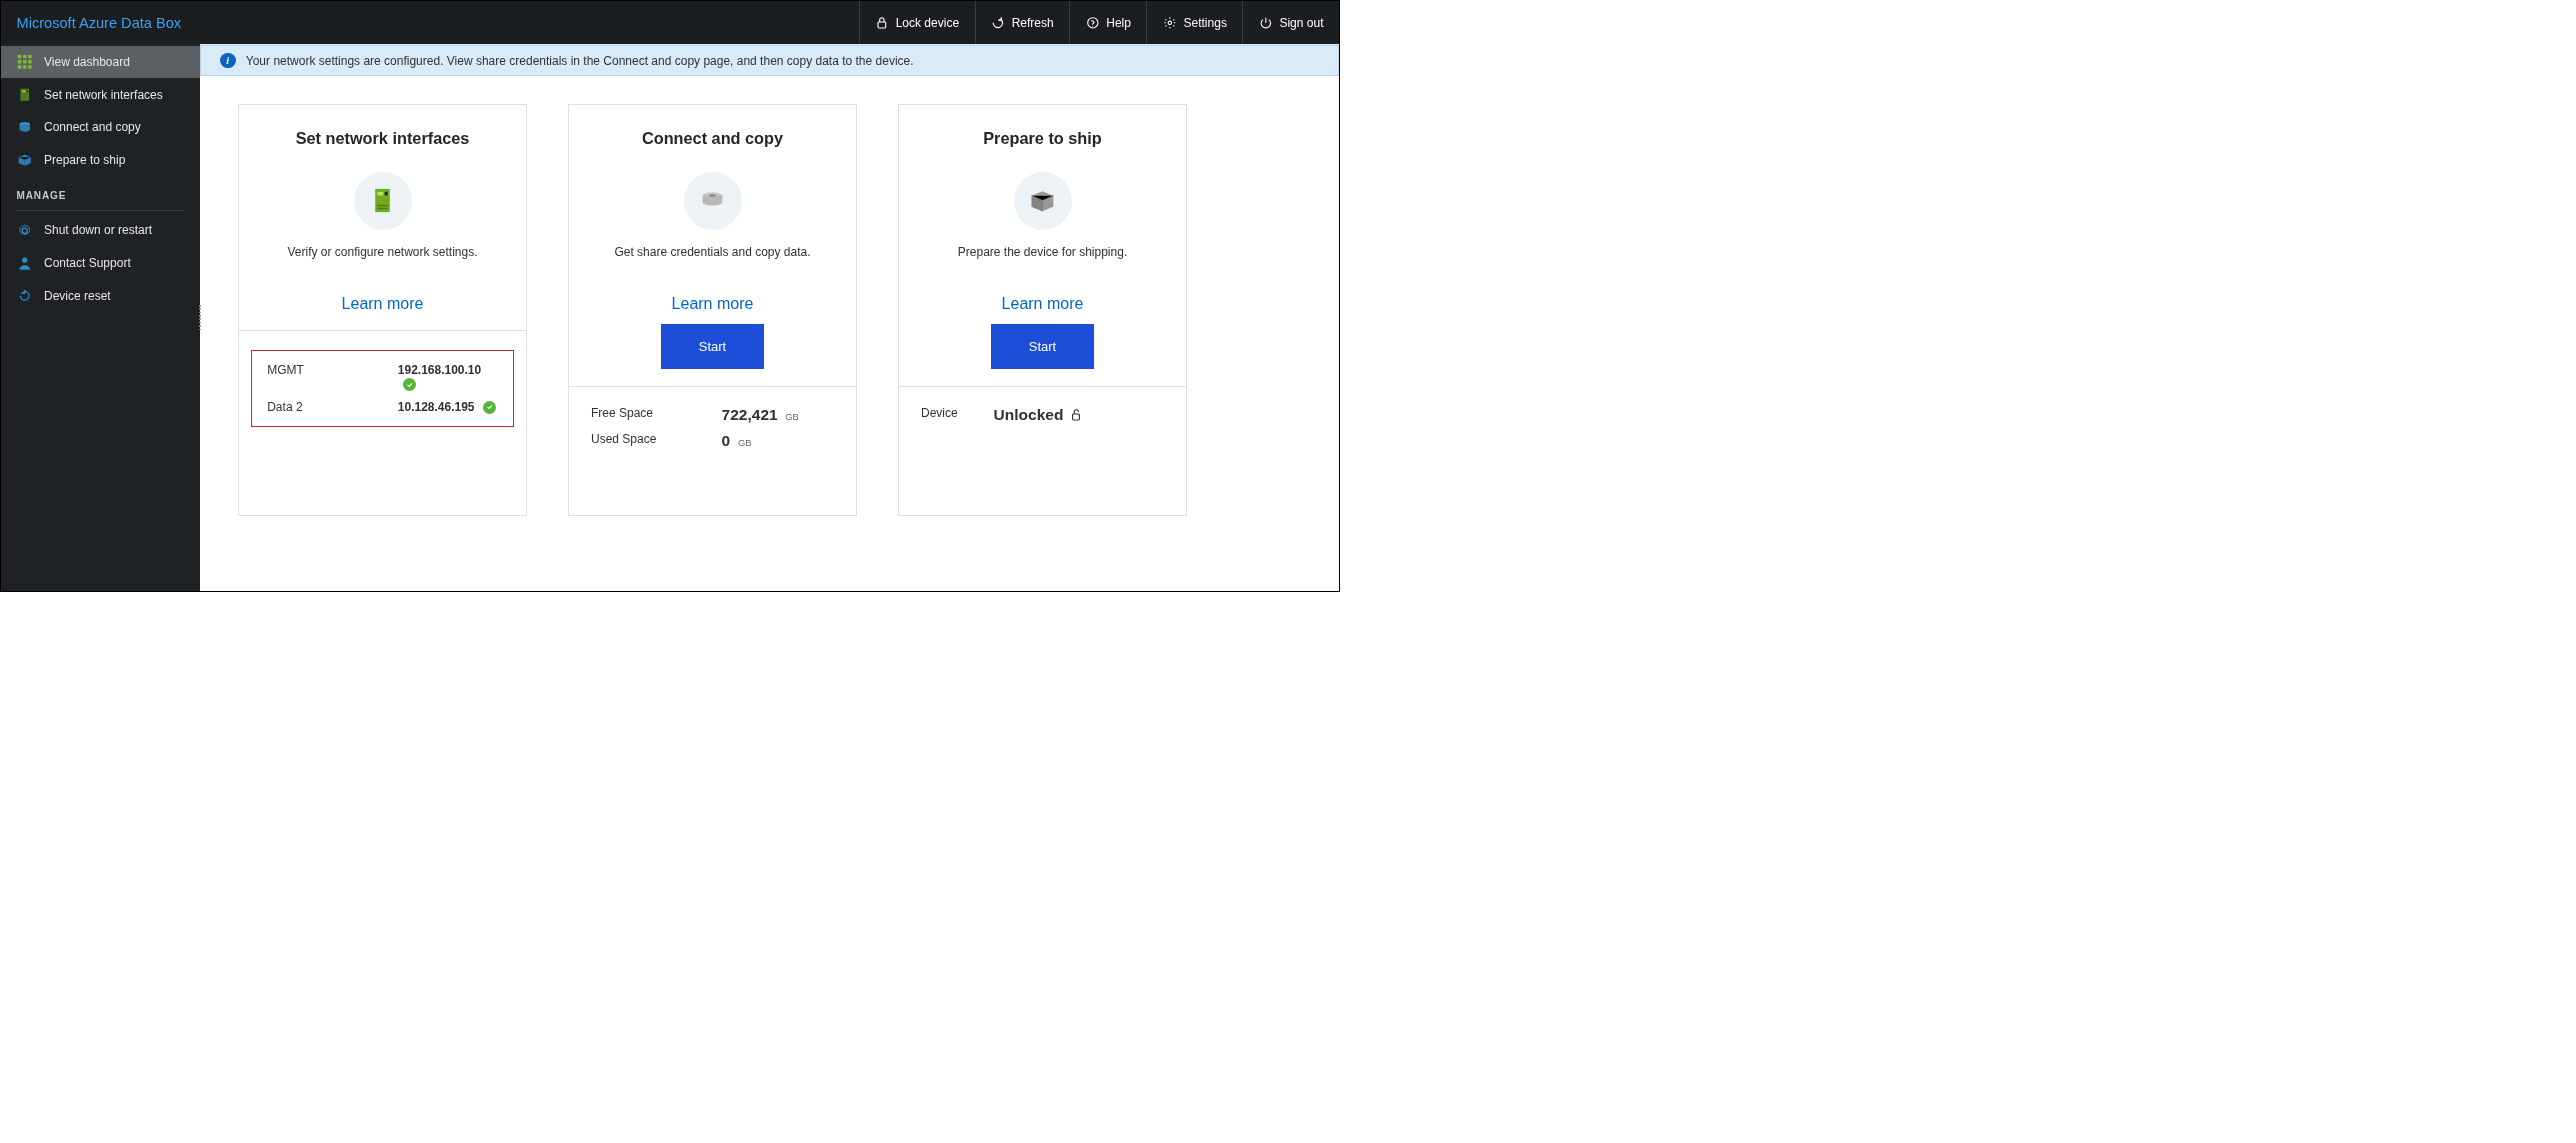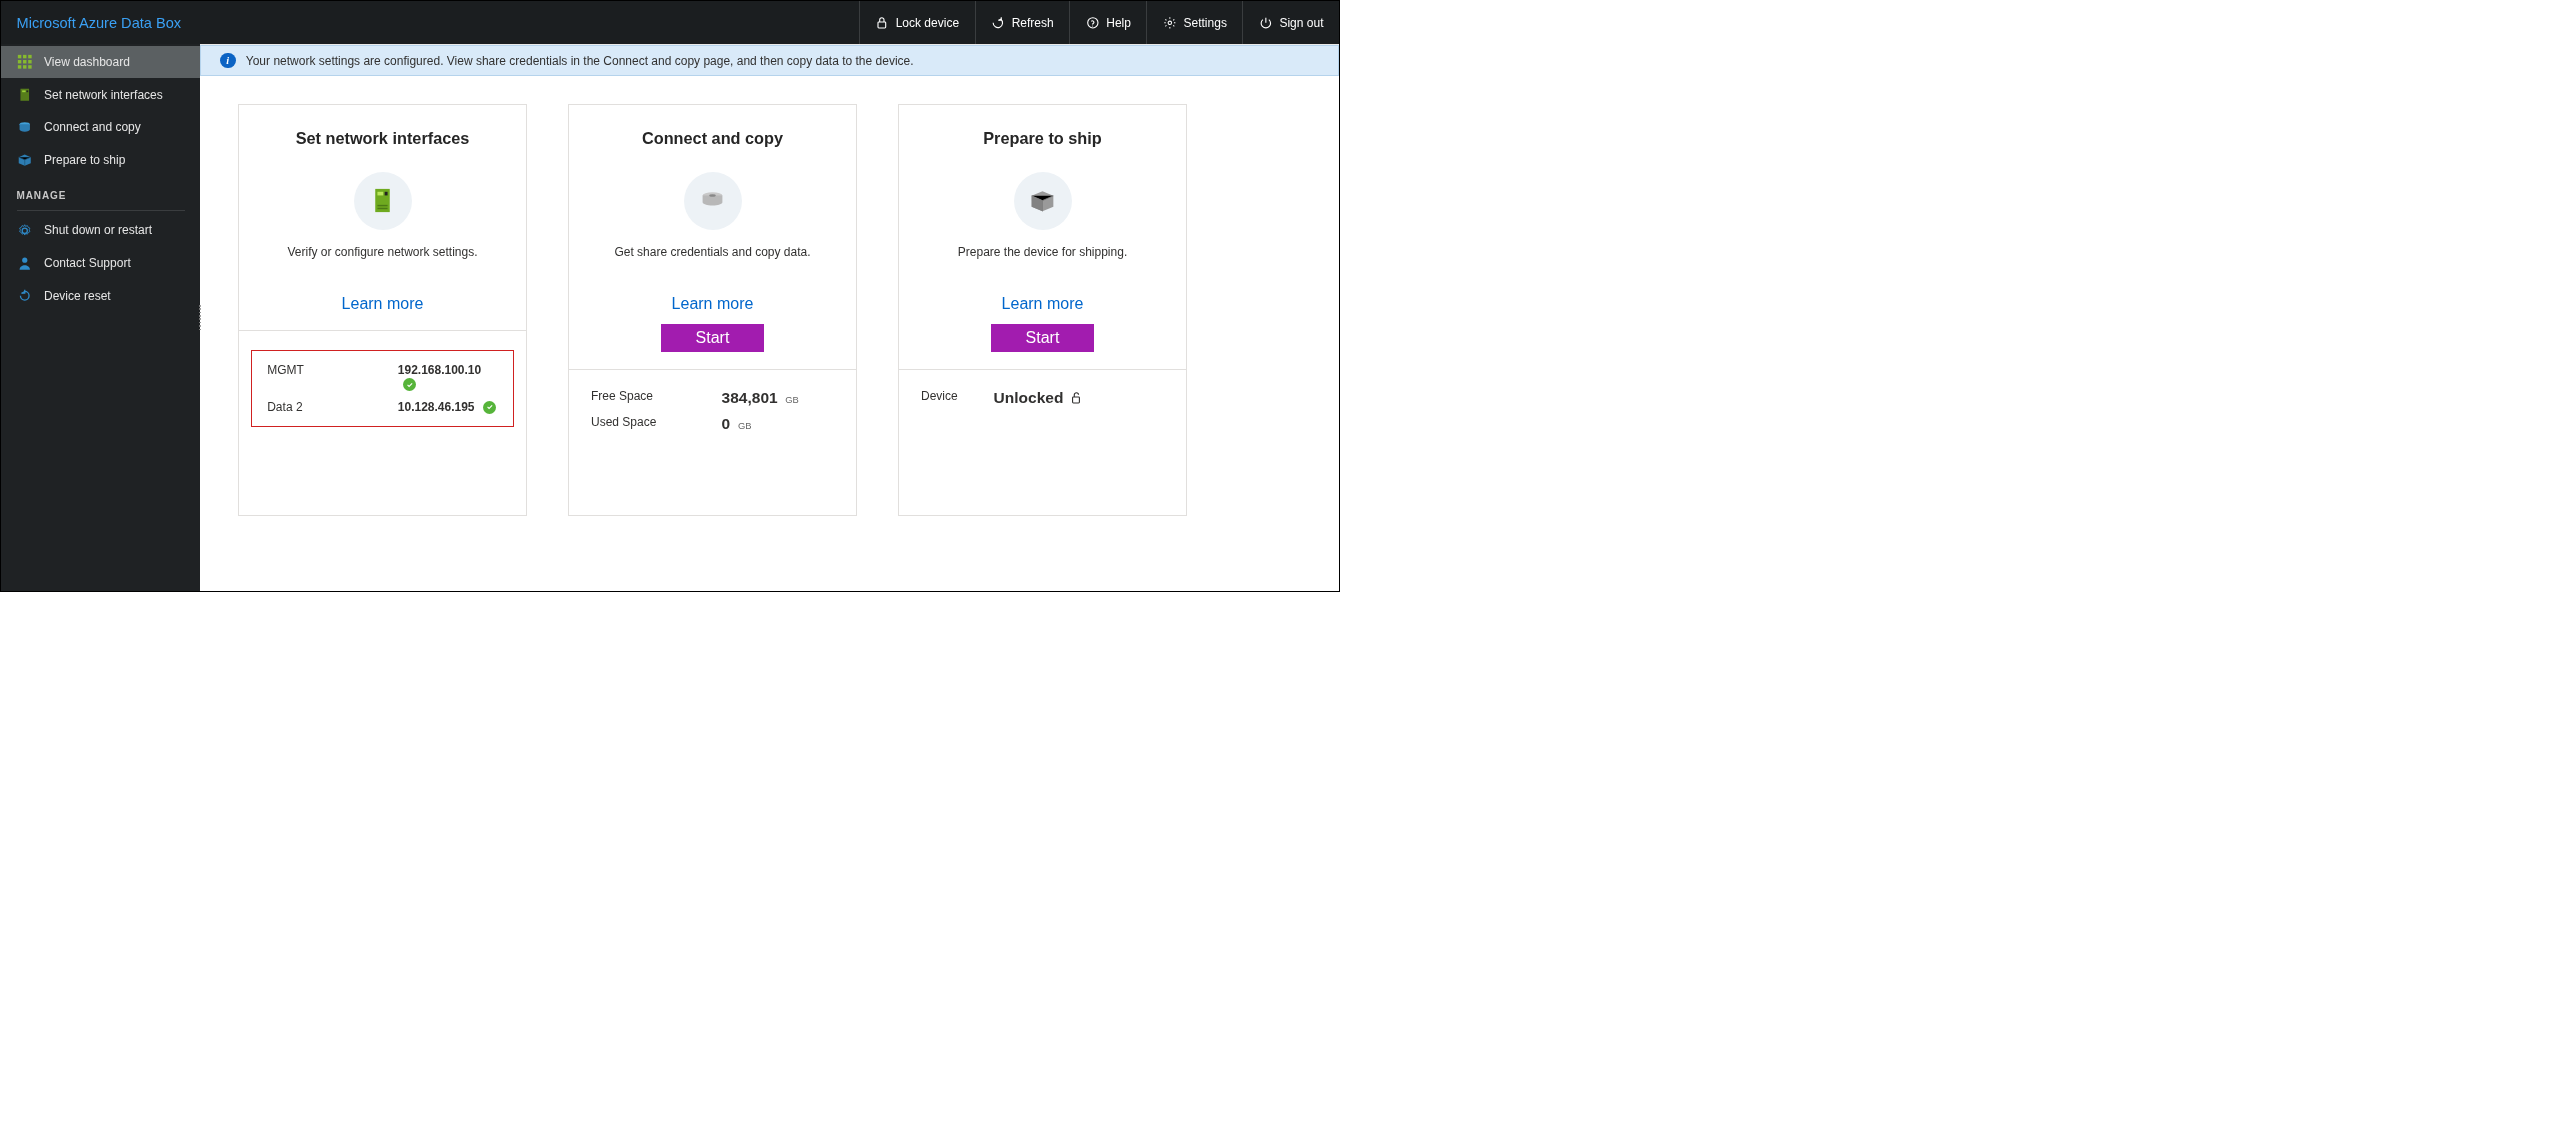--- a/index.html
+++ b/index.html
@@ -37,21 +37,21 @@
   .info-banner .info-icon { width: 15.5px; height: 15.5px; border-radius: 50%; background: #0b63c4; color: #fff; display: flex; align-items: center; justify-content: center; font-size: 10.3px; font-weight: bold; font-style: italic; font-family: Georgia, serif; }
 
   .cards { display: flex; gap: 41px; padding: 27.5px 38px; }
   .card { width: 289px; border: 0.9px solid #e1dfdd; display: flex; flex-direction: column; min-height: 412px; }
   .card-top { padding: 24px 17px 17px; display: flex; flex-direction: column; align-items: center; }
   .card-title { font-size: 16.3px; font-weight: 700; color: #262626; }
   .card-icon { width: 58px; height: 58px; border-radius: 50%; background: #edf2f6; margin: 24px 0 15.5px; display: flex; align-items: center; justify-content: center; }
   .card-desc { font-size: 12px; color: #323130; text-align: center; }
   .card-actions { margin-top: 36px; display: flex; flex-direction: column; gap: 10.3px; align-items: center; }
   .link { color: #0066cc; font-size: 16px; cursor: pointer; }
-  .btn-primary { background: #a21caf; color: #fff; border: none; padding: 5px 34px; font-size: 16px; cursor: pointer; width: 103px; }
+  .btn-primary { background: #1d4ed8; color: #fff; border: none; padding: 15px 34px; font-size: 13px; cursor: pointer; width: 103px; }
 
   .card-bottom { border-top: 0.9px solid #e1dfdd; padding: 19px 22px; flex: 1; }
   .kv-row { display: flex; align-items: flex-start; gap: 20.6px; font-size: 12px; margin-bottom: 8.6px; }
   .kv-label { min-width: 74px; color: #323130; font-weight: 400; }
   .kv-value { font-weight: 600; margin-left: 36px; }
   .kv-value .unit { font-size: 9.4px; color: #666; font-weight: 400; margin-left: 3.4px; }
   .check-circle { width: 13px; height: 13px; background: #56b43a; border-radius: 50%; display: inline-flex; align-items: center; justify-content: center; margin-left: 5.2px; }
   .check-circle svg { width: 7.7px; height: 7.7px; }
   .net-box { border: 1.7px solid #d02121; padding: 12px 15.5px; margin: 0 -10.3px; }
   .device-status { font-weight: 700; font-size: 15.5px; display: flex; align-items: center; gap: 6.9px; }
@@ -262,21 +262,21 @@
             <div class="card-desc">Get share credentials and copy data.</div>
             <div class="card-actions">
               <span class="link">Learn more</span>
               <button class="btn-primary">Start</button>
             </div>
           </div>
           <div class="card-bottom">
             <div class="kv-row">
               <span class="kv-label">Free Space</span>
               <span class="kv-value" style="font-size:15.5px">
-                <span>384,801</span>
+                <span>722,421</span>
                 <span class="unit">GB</span>
               </span>
             </div>
             <div class="kv-row">
               <span class="kv-label">Used Space</span>
               <span class="kv-value" style="font-size:15.5px">
                 <span>0</span>
                 <span class="unit">GB</span>
               </span>
             </div>

